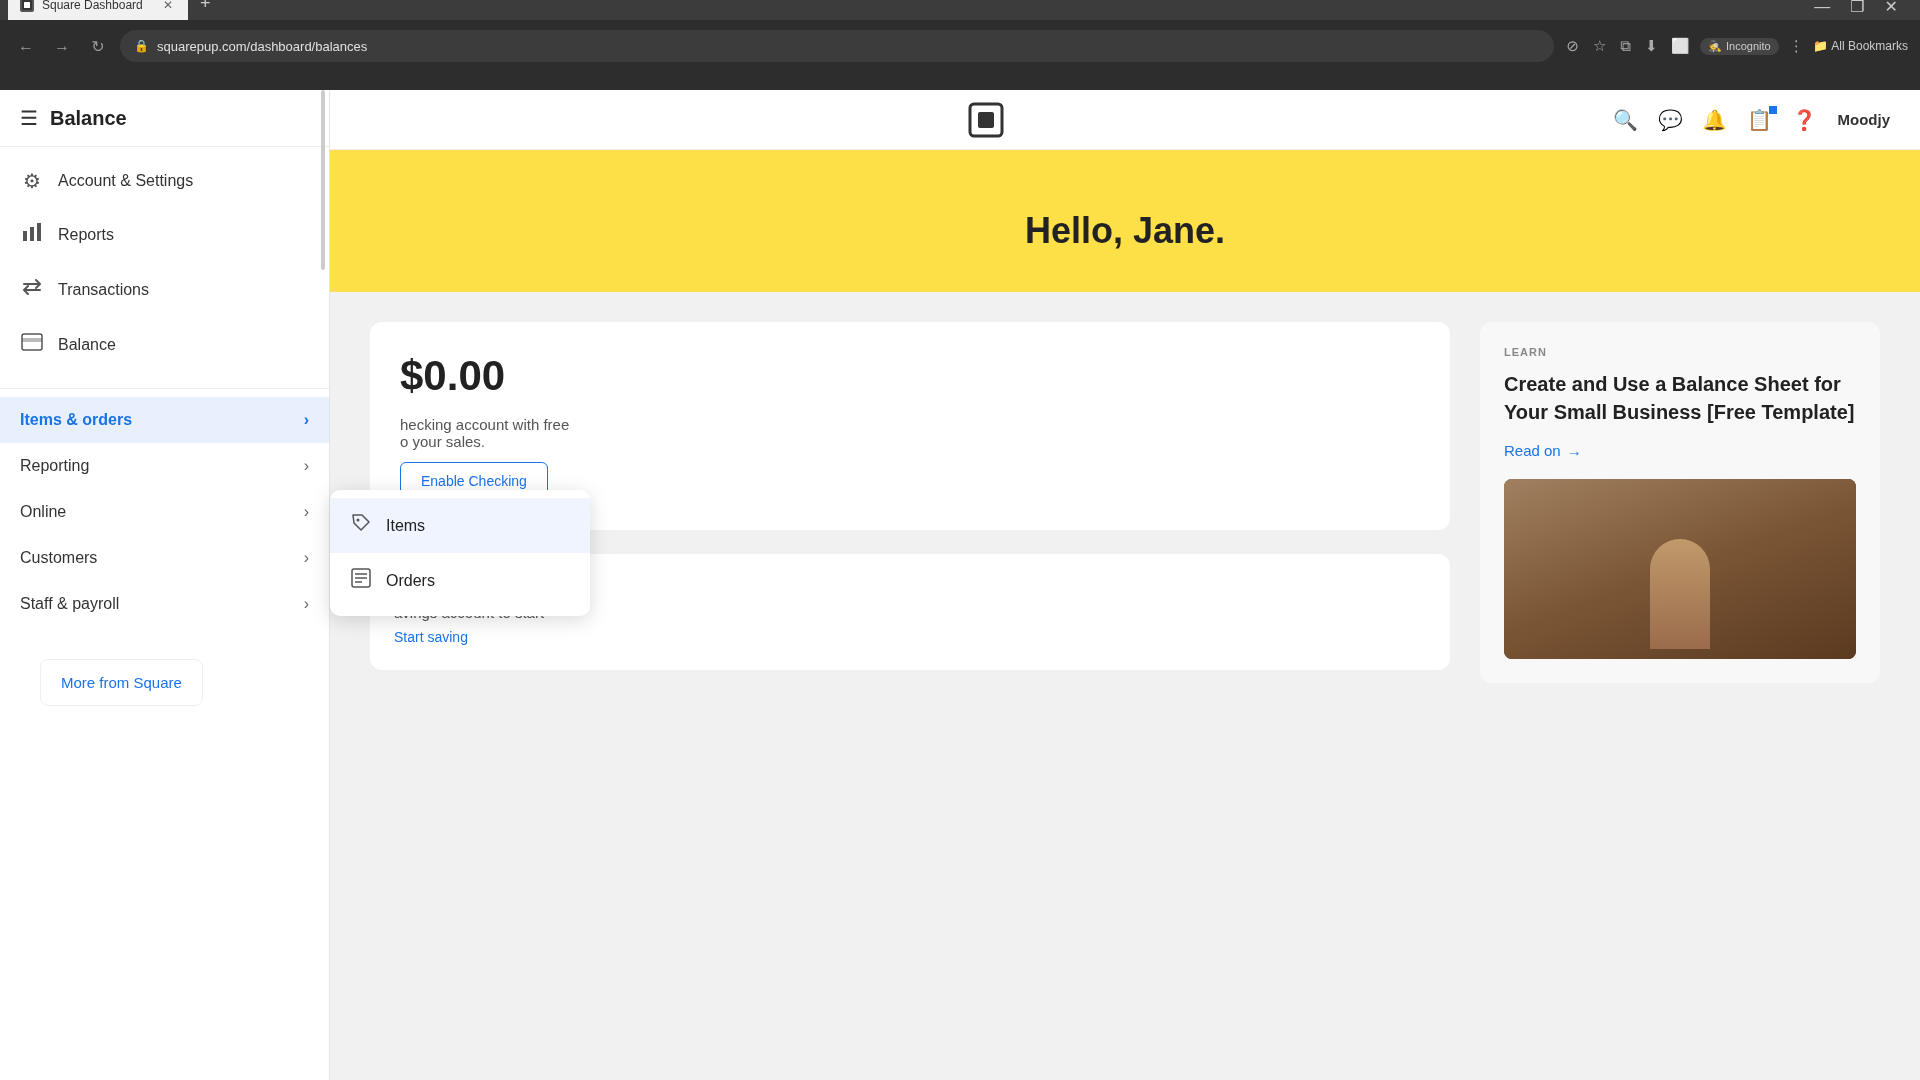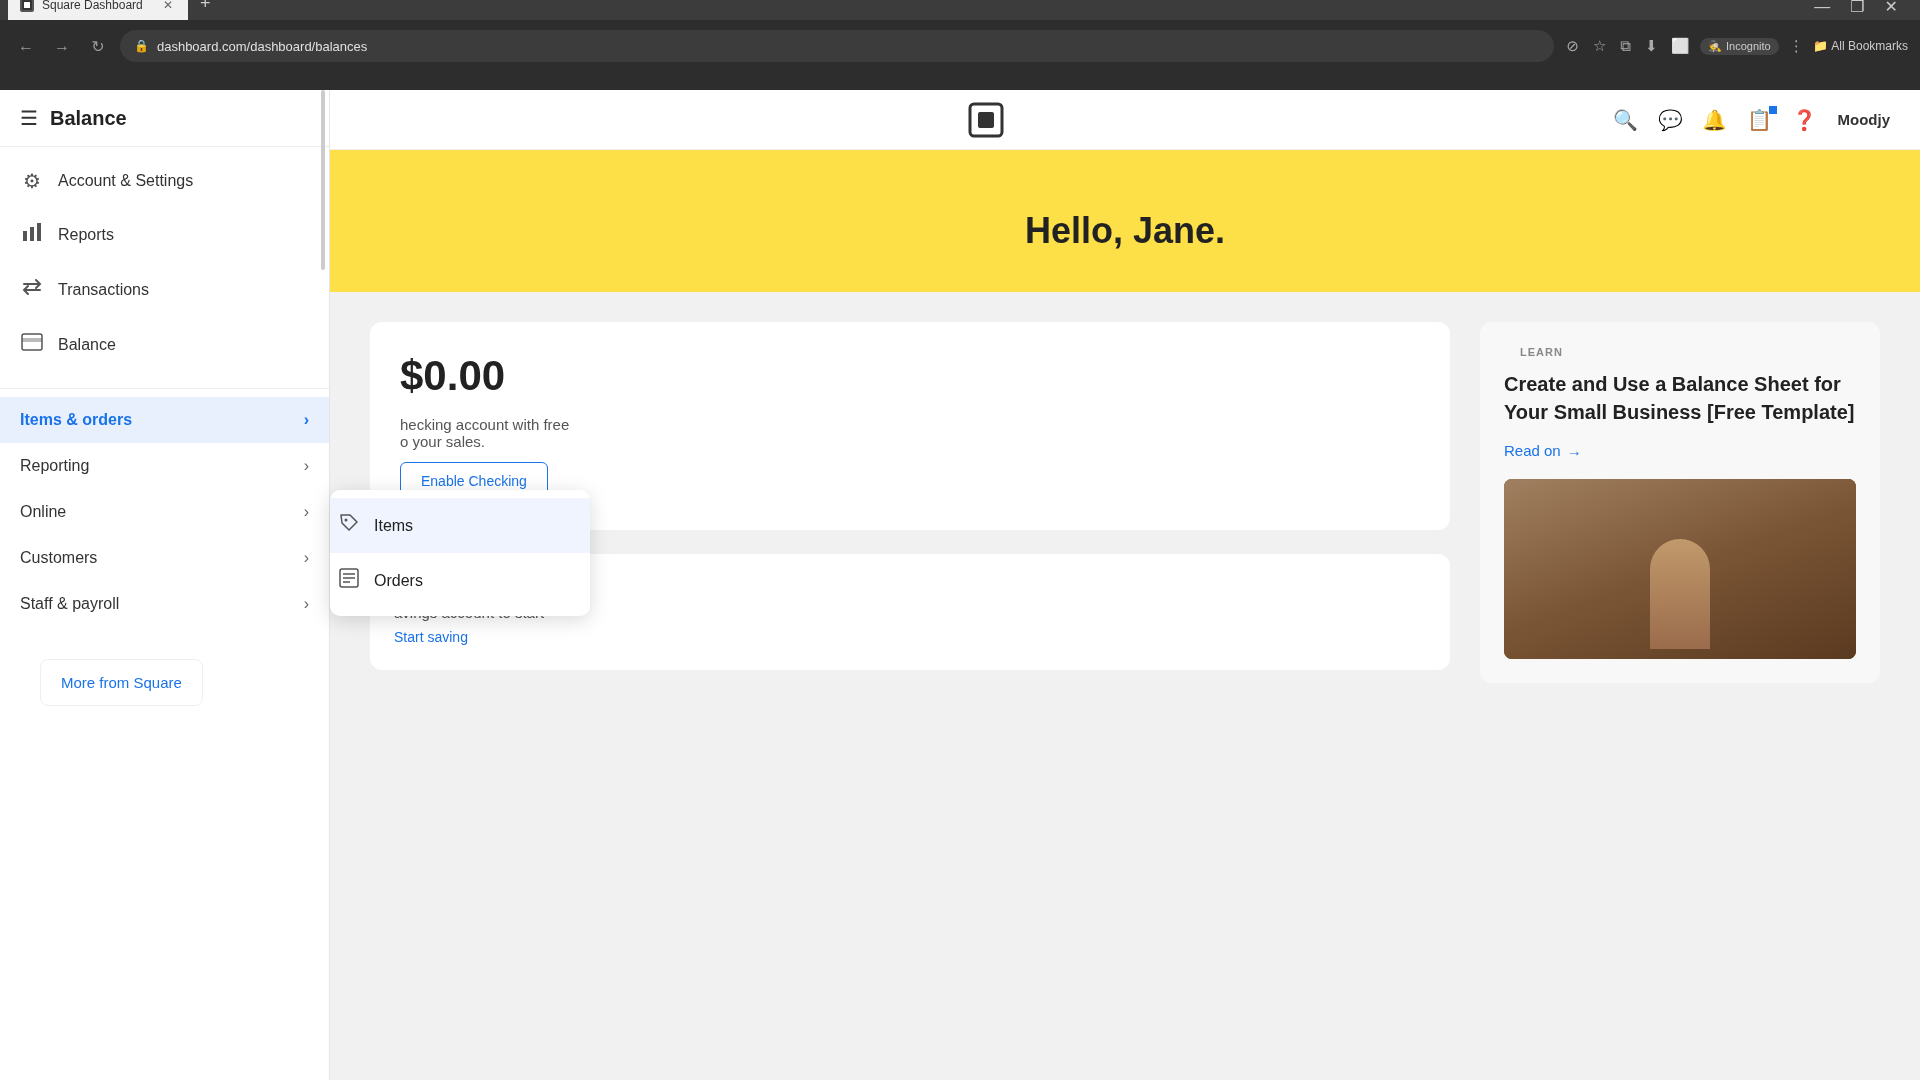--- a/index.html
+++ b/index.html
@@ -47,41 +47,41 @@
     .all-products-section { padding: 16px 20px 8px; }
     .all-products-label { font-size: 13px; font-weight: 600; color: #666; text-transform: uppercase; letter-spacing: 0.5px; }
 
     .product-item { display: flex; align-items: center; padding: 14px 20px; gap: 10px; cursor: pointer; color: #333; font-size: 16px; border-radius: 0; position: relative; }
     .product-item.active { background: #e8f0fe; color: #1a73e8; font-weight: 600; }
     .product-item .chevron { margin-left: auto; font-size: 16px; color: #666; }
     .product-item.active .chevron { color: #1a73e8; }
 
     
     .dropdown-popup { position: absolute; left: 330px; top: 490px; background: #fff; border-radius: 10px; box-shadow: 0 4px 20px rgba(0,0,0,0.15); width: 260px; padding: 8px 0; z-index: 100; }
-    .dropdown-item { display: flex; align-items: center; padding: 14px 8px; gap: 14px; cursor: pointer; font-size: 16px; color: #222; }
+    .dropdown-item { display: flex; align-items: center; padding: 14px 20px; gap: 14px; cursor: pointer; font-size: 16px; color: #222; }
     .dropdown-item.hovered { background: #f0f4ff; }
     .dropdown-icon { font-size: 20px; color: #555; }
 
     .more-from-square { margin: auto 20px 20px; background: transparent; border: 1.5px solid #eee; border-radius: 8px; padding: 14px 20px; cursor: pointer; font-size: 15px; color: #1a73e8; font-weight: 500; text-align: center; display: block; margin-top: 16px; }
 
     
     .main-content { flex: 1; overflow-y: auto; background: #f1f1f1; }
 
     .hero-section { background: #fde047; padding: 60px 40px 40px; text-align: center; }
     .hero-greeting { font-size: 36px; font-weight: 700; color: #222; }
 
     .content-area { padding: 30px 40px; display: grid; grid-template-columns: 1fr 400px; gap: 30px; }
 
     .balance-card { background: #fff; border-radius: 12px; padding: 30px; }
     .balance-amount { font-size: 42px; font-weight: 700; color: #222; }
     .checking-info { margin-top: 16px; font-size: 15px; color: #555; }
     .enable-btn { background: #fff; border: 1.5px solid #1a73e8; color: #1a73e8; padding: 10px 20px; border-radius: 6px; cursor: pointer; font-size: 14px; font-weight: 500; margin-top: 12px; }
 
     .learn-card { background: #f8f8f8; border-radius: 12px; padding: 24px; }
-    .learn-label { font-size: 11px; font-weight: 600; color: #888; letter-spacing: 1px; text-transform: uppercase; margin-bottom: 12px; margin-left: 16px; }
+    .learn-label { font-size: 11px; font-weight: 600; color: #888; letter-spacing: 1px; text-transform: uppercase; margin-bottom: 12px; }
     .learn-title { font-size: 20px; font-weight: 700; color: #222; line-height: 1.4; margin-bottom: 16px; }
     .read-on-link { color: #1a73e8; font-size: 15px; font-weight: 500; display: flex; align-items: center; gap: 6px; cursor: pointer; text-decoration: none; }
 
     .video-thumbnail { margin-top: 20px; border-radius: 8px; overflow: hidden; height: 180px; background: #8b7355; display: flex; align-items: center; justify-content: center; }
     .video-placeholder { width: 100%; height: 100%; background: linear-gradient(135deg, #9b8060 0%, #7a6045 50%, #6b5035 100%); position: relative; }
 
     .apy-badge { color: #1a73e8; font-size: 13px; font-weight: 600; }
     .savings-text { font-size: 15px; color: #555; margin-top: 8px; }
     .start-saving-btn { color: #1a73e8; font-size: 14px; font-weight: 500; background: transparent; border: none; cursor: pointer; padding: 0; margin-top: 8px; }
 
@@ -111,21 +111,21 @@
       <button class="wc-btn">✕</button>
     </div>
   </div>
 
   <div class="browser-toolbar">
     <button class="nav-btn">←</button>
     <button class="nav-btn">→</button>
     <button class="nav-btn">↻</button>
     <div class="address-bar">
       <span class="address-bar-icon">🔒</span>
-      <span class="address-text">dashboard.com/dashboard/balances</span>
+      <span class="address-text">squarepup.com/dashboard/balances</span>
     </div>
     <div class="toolbar-actions">
       <button class="tb-icon">⊘</button>
       <button class="tb-icon">☆</button>
       <button class="tb-icon">⧉</button>
       <button class="tb-icon">⬇</button>
       <button class="tb-icon">⬜</button>
       <div class="incognito-badge">
         <span>🕵</span>
         <span>Incognito</span>

